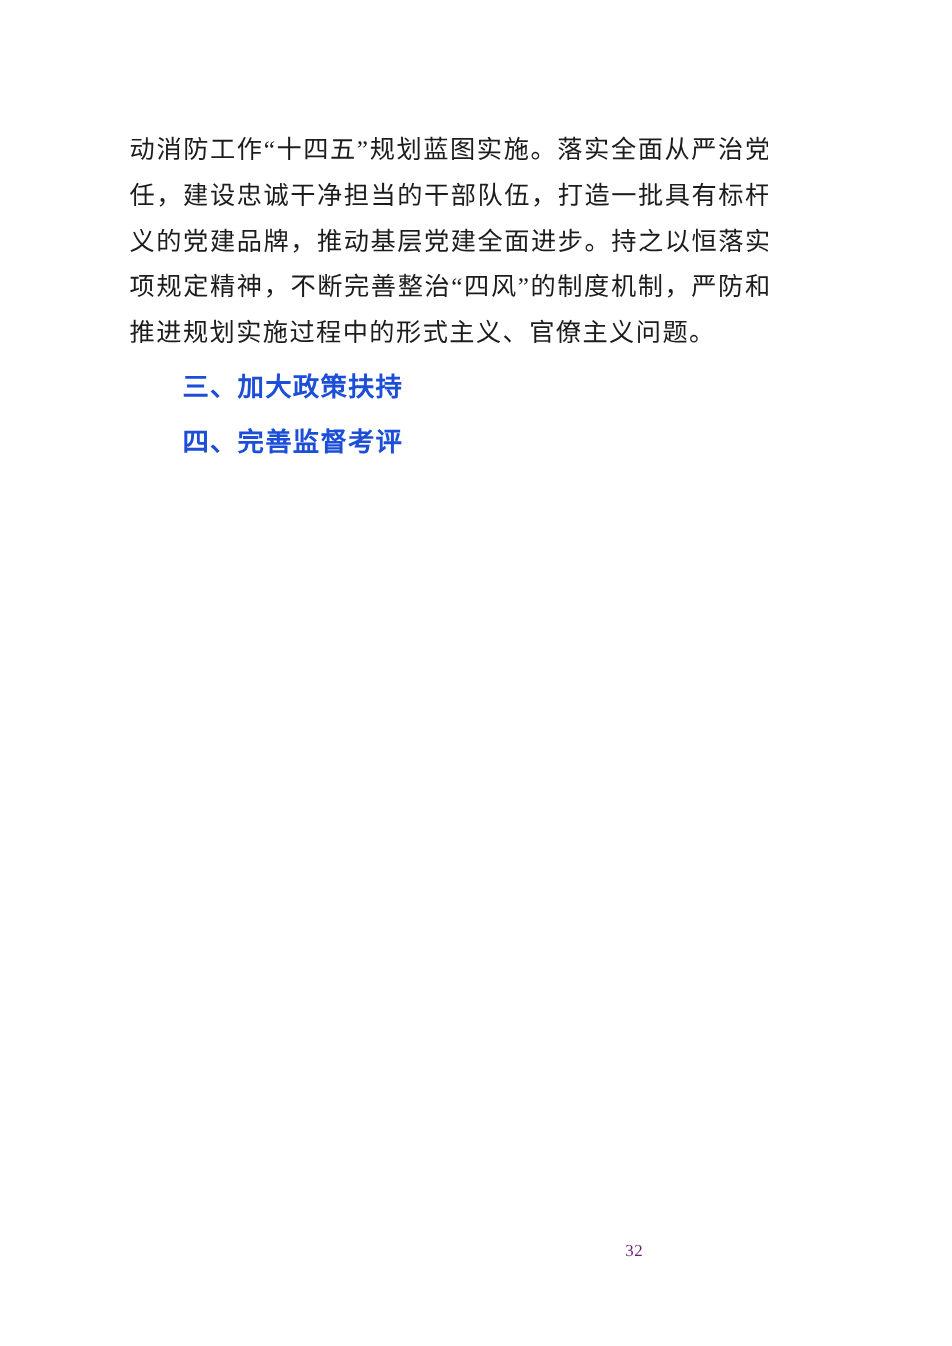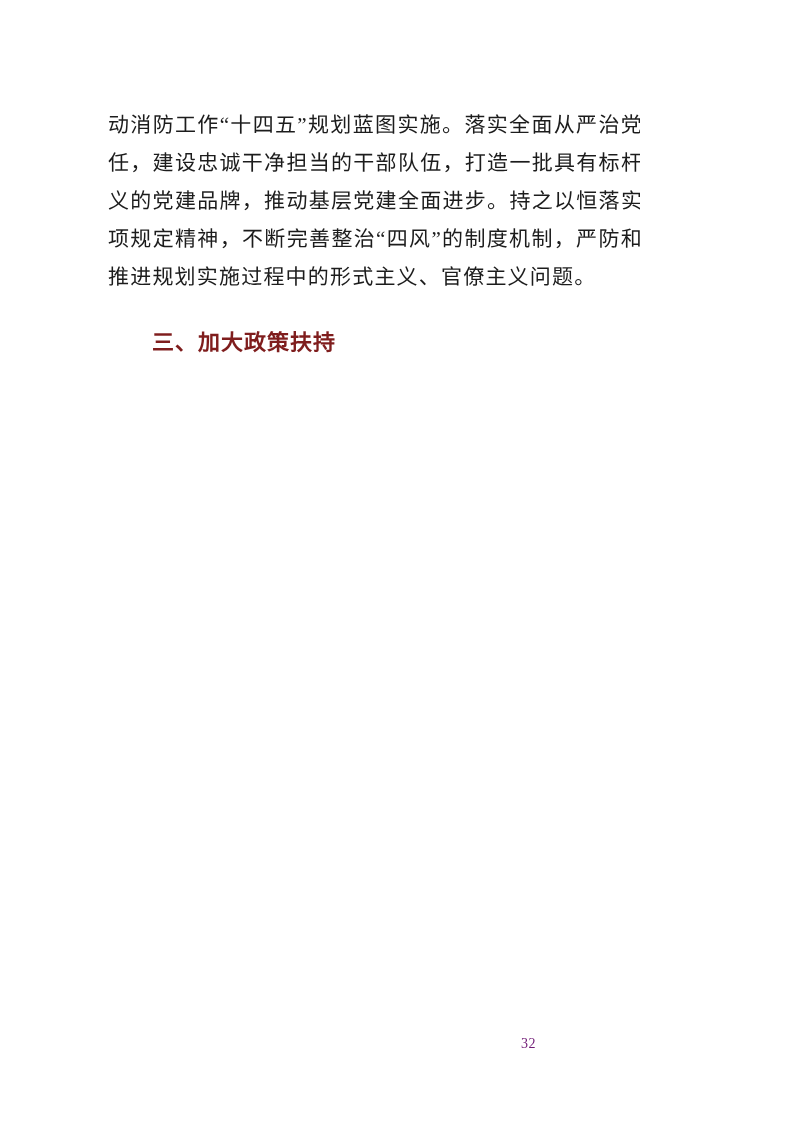--- a/index.html
+++ b/index.html
@@ -29,41 +29,42 @@
     letter-spacing: 1.2px;
     text-align: justify;
     text-justify: inter-ideograph;
     text-indent: 44px;
     word-break: break-all;
   }
   .para.continuation {
     text-indent: 0;
   }
   .heading {
-    margin: 28px 0 0 0;
+    margin: 8px 0 0 0;
     font-family: "Liberation Sans", "DejaVu Sans", sans-serif;
     font-weight: bold;
     font-size: 22px;
     line-height: 38px;
     letter-spacing: 1px;
     text-indent: 44px;
-    color: #7f1d1d;
+    color: #1d4ed8;
   }
   .page-number {
     position: absolute;
     top: 1036px;
     right: 104px;
     font-size: 14px;
     line-height: 16px;
     letter-spacing: 0.5px;
     color: #701a75;
   }
 </style>
 </head>
 <body>
 
 <div class="page">
   <div class="content">
     <p class="para continuation">动消防工作“十四五”规划蓝图实施。落实全面从严治党主体责任，建设忠诚干净担当的干部队伍，打造一批具有标杆示范意义的党建品牌，推动基层党建全面进步。持之以恒落实中央八项规定精神，不断完善整治“四风”的制度机制，严防和纠正在推进规划实施过程中的形式主义、官僚主义问题。</p>
     <h2 class="heading">三、加大政策扶持</h2>
+    <h2 class="heading">四、完善监督考评</h2>
   </div>
   <div class="page-number">32</div>
 </div>
 
 </body></html>

